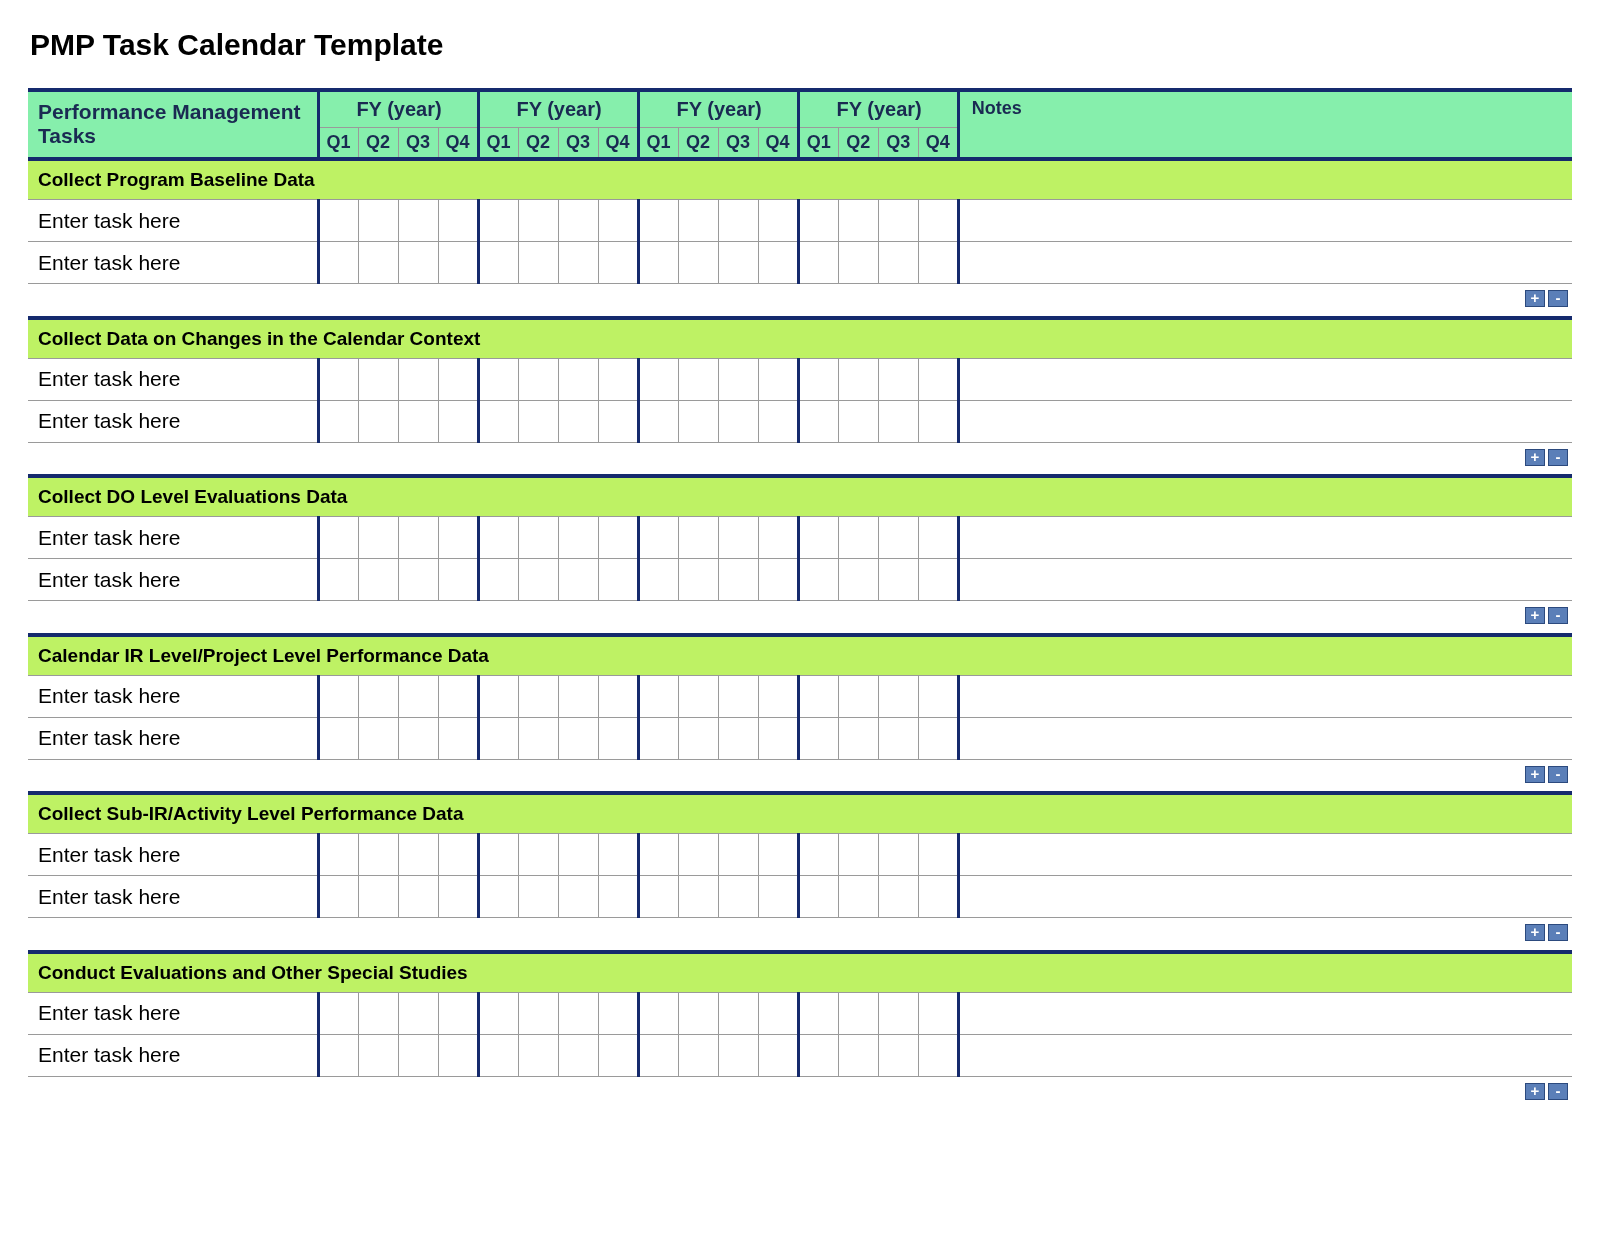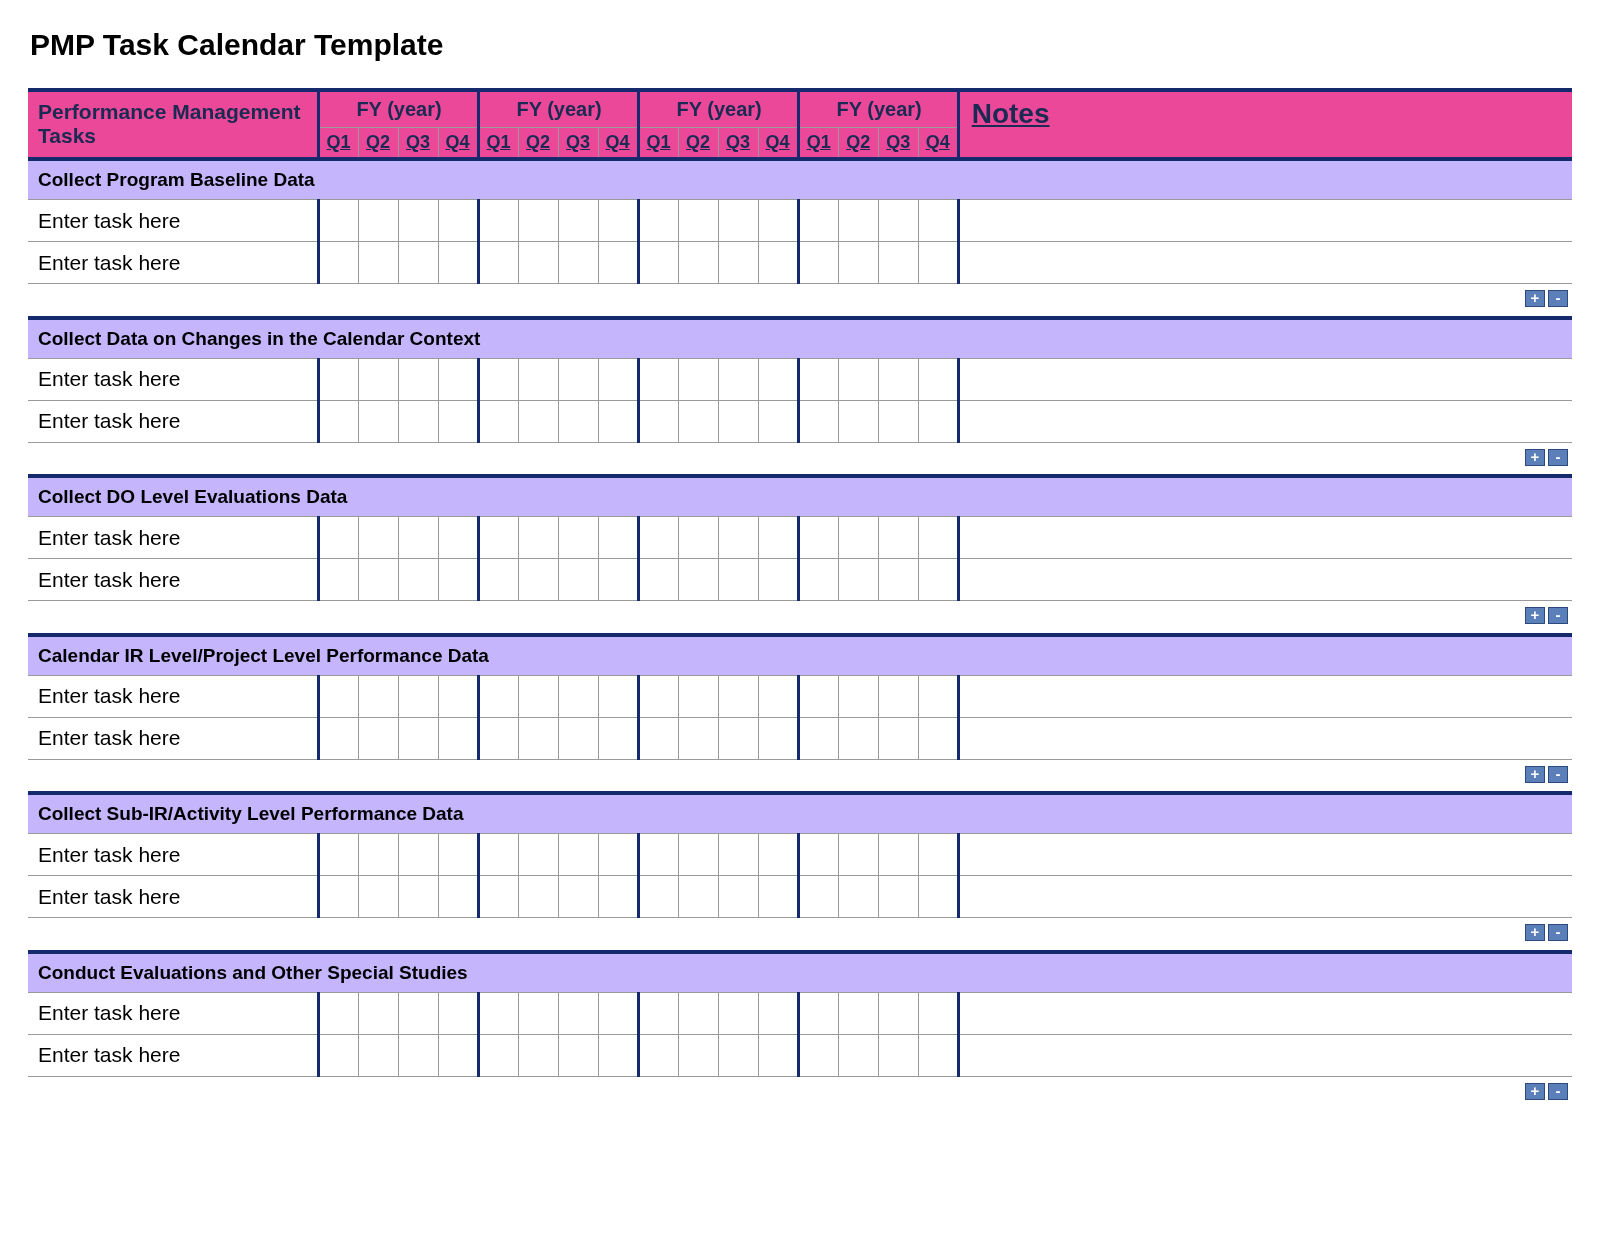--- a/index.html
+++ b/index.html
@@ -20,42 +20,42 @@
     border-collapse: collapse;
     width: 100%;
     table-layout: fixed;
   }
   
   col.task  { width: 290px; }
   col.q     { width: 40px; }
   col.notes { width: auto; }
 
   
-  .hdr-bg { background: #ec4899; }
+  .hdr-bg { background: #86efac; }
   th {
     font-family: Arial, sans-serif;
     font-weight: bold;
     text-align: left;
     padding: 6px 8px;
     font-size: 20px;
     color: #1a2a52;
   }
   th.tasks-head { font-size: 21px; padding: 8px 10px 4px 10px; vertical-align: top; }
   th.fy-head { text-align: center; padding-left: 10px; }
-  th.q-head { text-align: center; font-size: 18px; padding: 4px 0; text-decoration: underline; }
-  th.notes-head { font-size: 28px; padding-left: 12px; vertical-align: top; text-decoration: underline; }
+  th.q-head { text-align: center; font-size: 18px; padding: 4px 0; }
+  th.notes-head { font-size: 18px; padding-left: 12px; vertical-align: top; }
 
   
   .vl-thick { border-left: 3px solid #152a6d; }
   .vr-thick { border-right: 3px solid #152a6d; }
   .vl-thin  { border-left: 1px solid #9a9a9a; }
 
   
   tr.section td {
-    background: #c4b5fd;
+    background: #bef264;
     font-weight: bold;
     font-size: 19px;
     padding: 8px 10px;
     border-top: 4px solid #152a6d;
     border-bottom: 1px solid #9a9a9a;
   }
   
   tr.task td {
     background: #ffffff;
     font-size: 21px;

